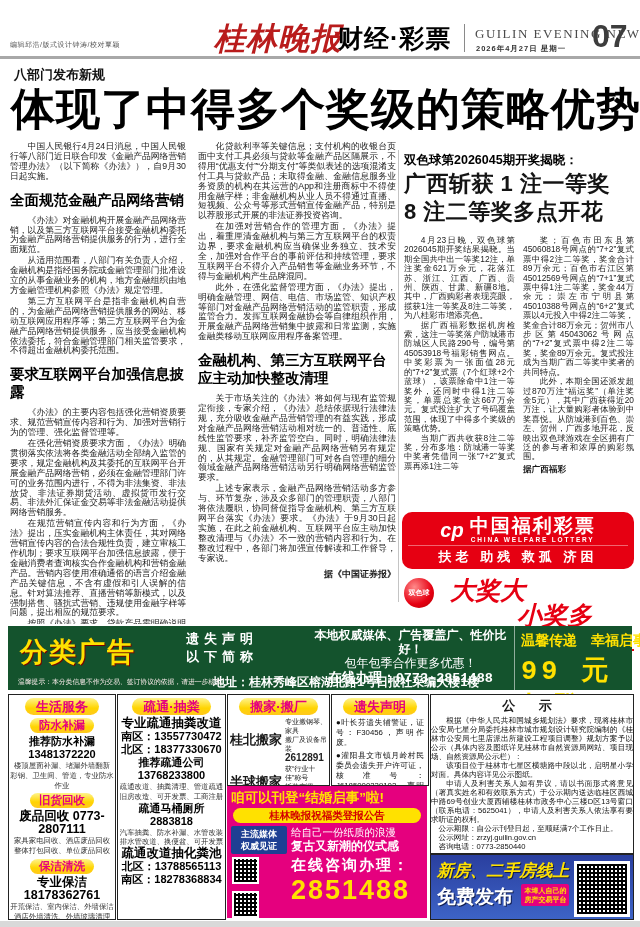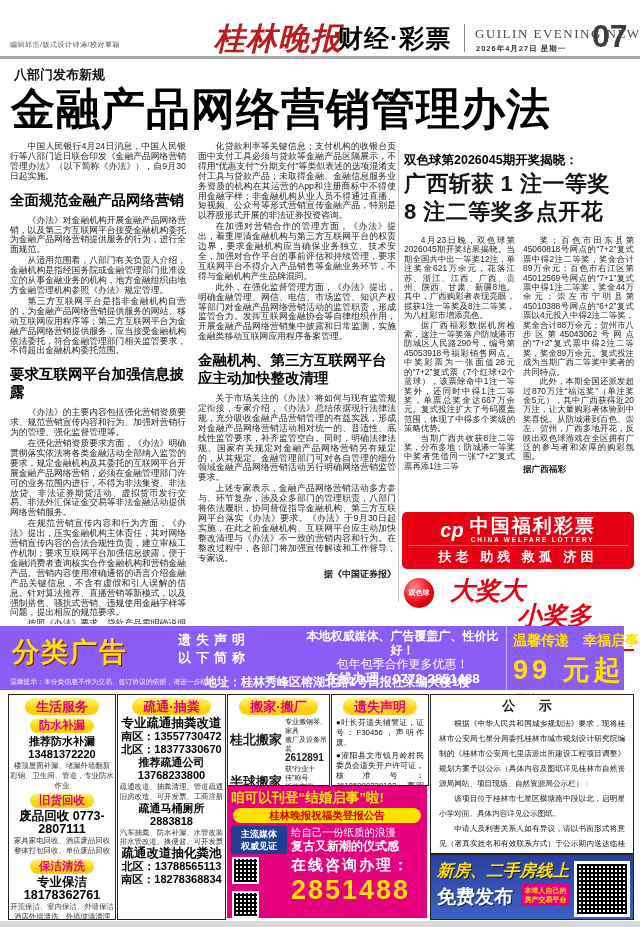--- a/index.html
+++ b/index.html
@@ -33,38 +33,38 @@
   
   .lot-kicker{left:404px;top:152px;font-size:12.5px;font-weight:bold;color:#000;}
   .lot-head{left:404px;top:170px;width:230px;font-size:22px;font-weight:900;color:#141414;line-height:28px;letter-spacing:.5px;}
   .lot-cols{left:404px;top:236px;width:230px;height:272px;display:flex;gap:8px;overflow:hidden;}
   .lot-col{width:111px;}
   .lot-cols p{margin:0;font-size:8.4px;line-height:9.4px;text-align:justify;text-indent:2em;color:#1c1c1c;}
   .lot-attr{margin-top:2px;font-size:8.6px;font-weight:bold;}
 
   
   .welfare{left:402px;top:512px;width:232px;}
-  .welfare-red{background:#e60012;border-radius:5px;padding:4px 6px 3px;color:#fff;}
+  .welfare-red{background:#e60012;border-radius:10px;padding:4px 6px 3px;color:#fff;}
   .welfare-row{display:flex;align-items:center;gap:6px;justify-content:center;}
   .cp-logo{font-size:20px;font-weight:900;font-style:italic;color:#fff;line-height:20px;}
   .wf-brand{font-size:19px;font-weight:900;letter-spacing:2px;line-height:20px;}
   .wf-en{font-size:6.5px;font-weight:bold;letter-spacing:1.8px;text-align:center;}
   .wf-slogan{margin-top:2px;border-top:1px solid #ffffff66;padding-top:2px;text-align:center;
              font-size:13px;font-weight:900;letter-spacing:4px;}
   .welfare-mid{position:relative;height:52px;margin-top:5px;}
   .ssq-ball{position:absolute;left:2px;top:4px;width:30px;height:30px;border-radius:50%;
             background:radial-gradient(circle at 35% 30%,#ff8a8a,#e60012 60%,#b30000);
             color:#fff;font-size:7px;font-weight:bold;display:flex;align-items:center;justify-content:center;}
   .big1{position:absolute;left:48px;top:0;font-size:25px;font-weight:900;font-style:italic;color:#e60012;}
   .big2{position:absolute;left:115px;top:25px;font-size:25px;font-weight:900;font-style:italic;color:#e60012;}
   .wf-phone{margin-top:4px;border-bottom:2px solid #e60012;padding-bottom:2px;
             font-size:12.5px;font-weight:bold;font-style:italic;color:#e60012;text-align:center;letter-spacing:1px;}
 
   
-  .banner{left:0;top:626px;width:624px;height:64px;background:#8b5cf6;}
+  .banner{left:8px;top:626px;width:624px;height:64px;background:#14532d;font-family:Liberation Mono, monospace;}
   .b-title{left:12px;top:8px;font-size:27px;font-weight:900;color:#ffe100;letter-spacing:2px;
            text-shadow:1px 1px 0 #7a0000;}
   .b-sub{left:178px;top:5px;color:#fff;font-weight:bold;font-size:13px;letter-spacing:5px;
          line-height:18px;text-align:center;}
   .b-mid{left:300px;top:3px;width:205px;text-align:center;color:#fff;}
   .b-mid .l1{font-size:12px;font-weight:bold;line-height:14px;}
   .b-mid .l2{font-size:12px;line-height:14px;}
   .b-mid .l3{font-size:13.5px;font-weight:bold;line-height:16px;}
   .b-addr{left:205px;top:48px;font-size:12px;font-weight:bold;color:#fff;}
   .b-disc{left:10px;top:51px;font-size:6.8px;color:#ffefef;}
@@ -82,21 +82,21 @@
   .loz{display:block;margin:3px auto 2px;width:max-content;padding:0 11px;
        background:linear-gradient(180deg,#fff48c,#ffd400 60%,#ffc81e);
        border-radius:10px;color:#e5007e;font-weight:bold;font-size:13px;line-height:17px;}
   .loz.sm{font-size:11.5px;line-height:15px;padding:0 9px;}
   .bphone{font-size:11px;font-weight:bold;text-align:center;line-height:13px;color:#000;}
   .bphone.big{font-size:12.5px;}
   .tiny{font-size:7.4px;color:#333;text-align:center;line-height:9.8px;}
   .lost-item{margin:3px 4px 0;font-size:7.8px;line-height:10px;text-align:justify;color:#111;}
 
   .notice-title{margin:2px 0 1px;text-align:center;font-size:13px;font-weight:bold;letter-spacing:10px;}
-  .boxE p{margin:0 8px;font-size:7.6px;line-height:15px;text-align:justify;text-indent:2em;color:#111;}
+  .boxE p{margin:0 0;font-size:7.6px;line-height:9px;text-align:justify;text-indent:2em;color:#111;}
   .boxE p.noindent{text-indent:1em;}
 
   
   .wedding{left:227px;top:786px;width:200px;height:132px;background:#e5007e;overflow:hidden;}
   .w-l1{margin:3px 4px 1px;font-size:13.5px;font-weight:900;color:#ffe100;white-space:nowrap;}
   .w-l2{margin:0 6px 3px;background:#ffe100;border-radius:8px;color:#d40000;font-weight:bold;
         font-size:10.5px;text-align:center;line-height:15px;}
   .w-body{display:flex;margin:0 4px;gap:4px;}
   .w-left{width:56px;}
   .w-badge{background:#1e3f93;color:#fff;font-size:9px;font-weight:bold;text-align:center;
@@ -140,21 +140,21 @@
   <div class="abs edit-info">编辑邱浩/版式设计钟涛/校对覃颖</div>
   <div class="abs masthead">桂林晚报</div>
   <div class="abs section-title">财经·彩票</div>
   <div class="abs head-divider"></div>
   <div class="abs paper-en">GUILIN EVENING NEWS</div>
   <div class="abs date-line">2026年4月27日 星期一</div>
   <div class="abs page-no">07</div>
   <div class="abs head-rule"></div>
 
   <div class="abs kicker">八部门发布新规</div>
-  <div class="abs headline">金融产品网络营销管理办法</div>
+  <div class="abs headline">体现了中得多个奖级的策略优势</div>
 
   <div class="abs fin-cols">
     <div class="fin-col1">
       <p>中国人民银行4月24日消息，中国人民银行等八部门近日联合印发《金融产品网络营销管理办法》（以下简称《办法》），自9月30日起实施。</p>
       <div class="fin-h">全面规范金融产品网络营销</div>
       <p>《办法》对金融机构开展金融产品网络营销，以及第三方互联网平台接受金融机构委托为金融产品网络营销提供服务的行为，进行全面规范。</p>
       <p>从适用范围看，八部门有关负责人介绍，金融机构是指经国务院或金融管理部门批准设立的从事金融业务的机构，地方金融组织由地方金融管理机构参照《办法》规定管理。</p>
       <p>第三方互联网平台是指非金融机构自营的，为金融产品网络营销提供服务的网站、移动互联网应用程序等；第三方互联网平台为金融产品网络营销提供服务，应当接受金融机构依法委托，符合金融管理部门相关监管要求，不得超出金融机构委托范围。</p>
       <div class="fin-h">要求互联网平台加强信息披露</div>
       <p>《办法》的主要内容包括强化营销资质要求、规范营销宣传内容和行为、加强对营销行为的管理、强化监督管理等。</p>

